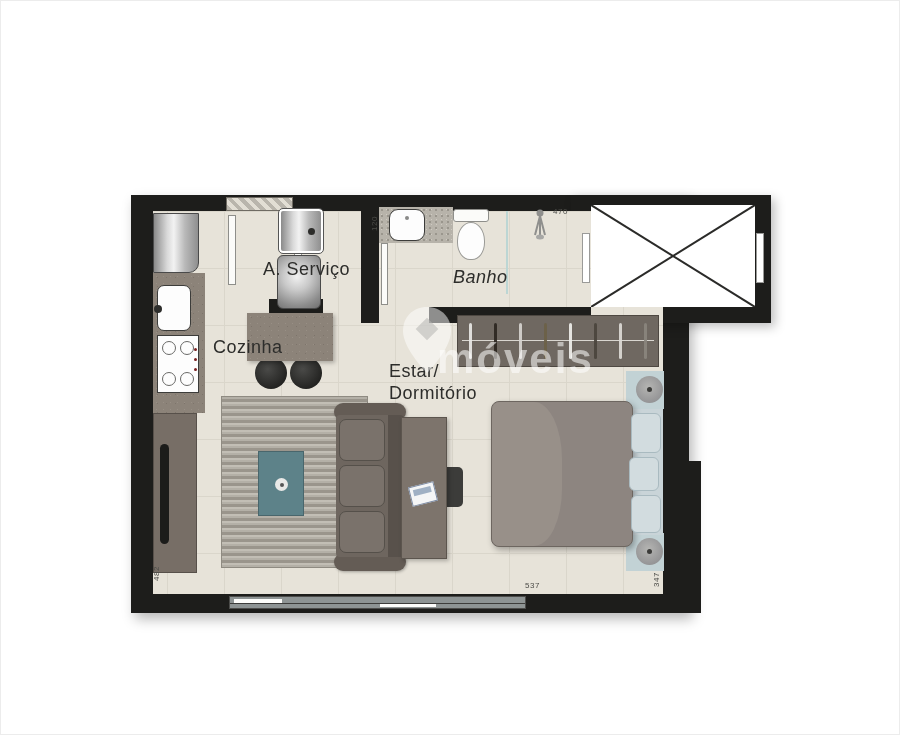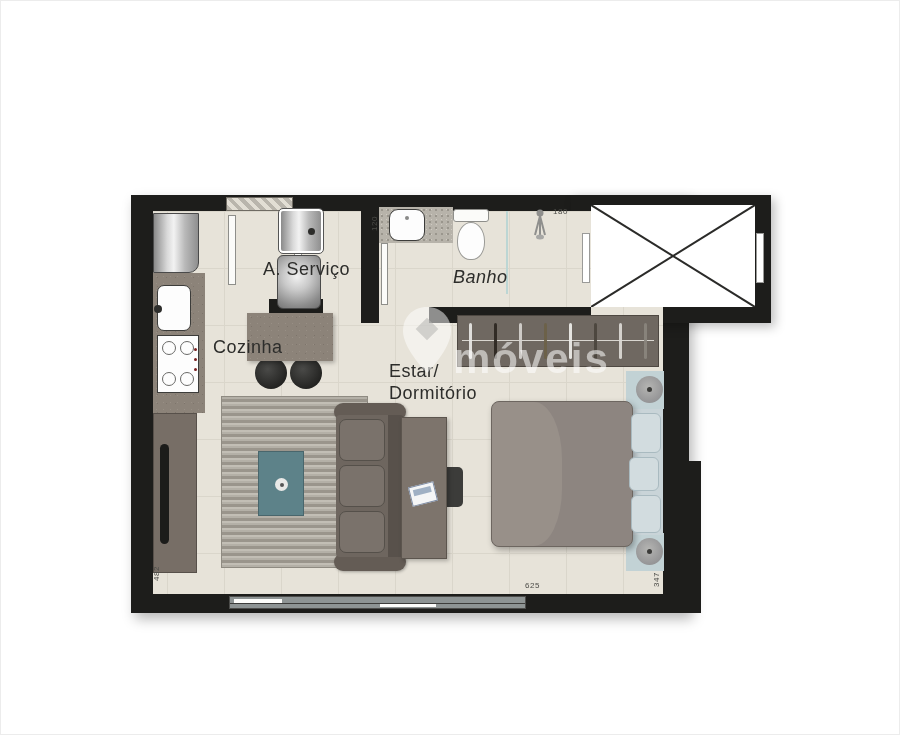--- a/index.html
+++ b/index.html
@@ -167,25 +167,25 @@
       <div class="abs" style="left:0;top:6px;width:295px;height:1px;background:#3d3d3b;"></div>
     </div>
 
     <div class="abs label" style="left:132px;top:70px;">A. Serviço</div>
     <div class="abs label" style="left:82px;top:148px;">Cozinha</div>
     <div class="abs label" style="left:322px;top:78px;font-style:italic;">Banho</div>
     <div class="abs label" style="left:258px;top:172px;">Estar/</div>
     <div class="abs label" style="left:258px;top:194px;">Dormitório</div>
 
     <div class="abs dim rot" style="left:236px;top:30px;">120</div>
-    <div class="abs dim" style="left:422px;top:18px;">180</div>
+    <div class="abs dim" style="left:422px;top:18px;">470</div>
     <div class="abs dim rot" style="left:18px;top:380px;">482</div>
-    <div class="abs dim" style="left:394px;top:392px;">625</div>
+    <div class="abs dim" style="left:394px;top:392px;">537</div>
     <div class="abs dim rot" style="left:518px;top:386px;">347</div>
 
     <svg class="abs" style="left:272px;top:118px;" width="48" height="66">
       <path d="M24 0 C10 0 0 10 0 24 C0 42 24 66 24 66 C24 66 48 42 48 24 C48 10 38 0 24 0 Z" fill="rgba(255,255,255,0.5)"></path>
       <rect x="16" y="14" width="16" height="16" transform="rotate(45 24 22)" fill="rgba(180,180,178,0.55)"></rect>
     </svg>
-    <div class="abs wm-text" style="left:306px;top:146px;margin-left:16px;">móveis</div>
+    <div class="abs wm-text" style="left:306px;top:146px;">móveis</div>
 
   </div>
 </div>
 
 </body></html>

